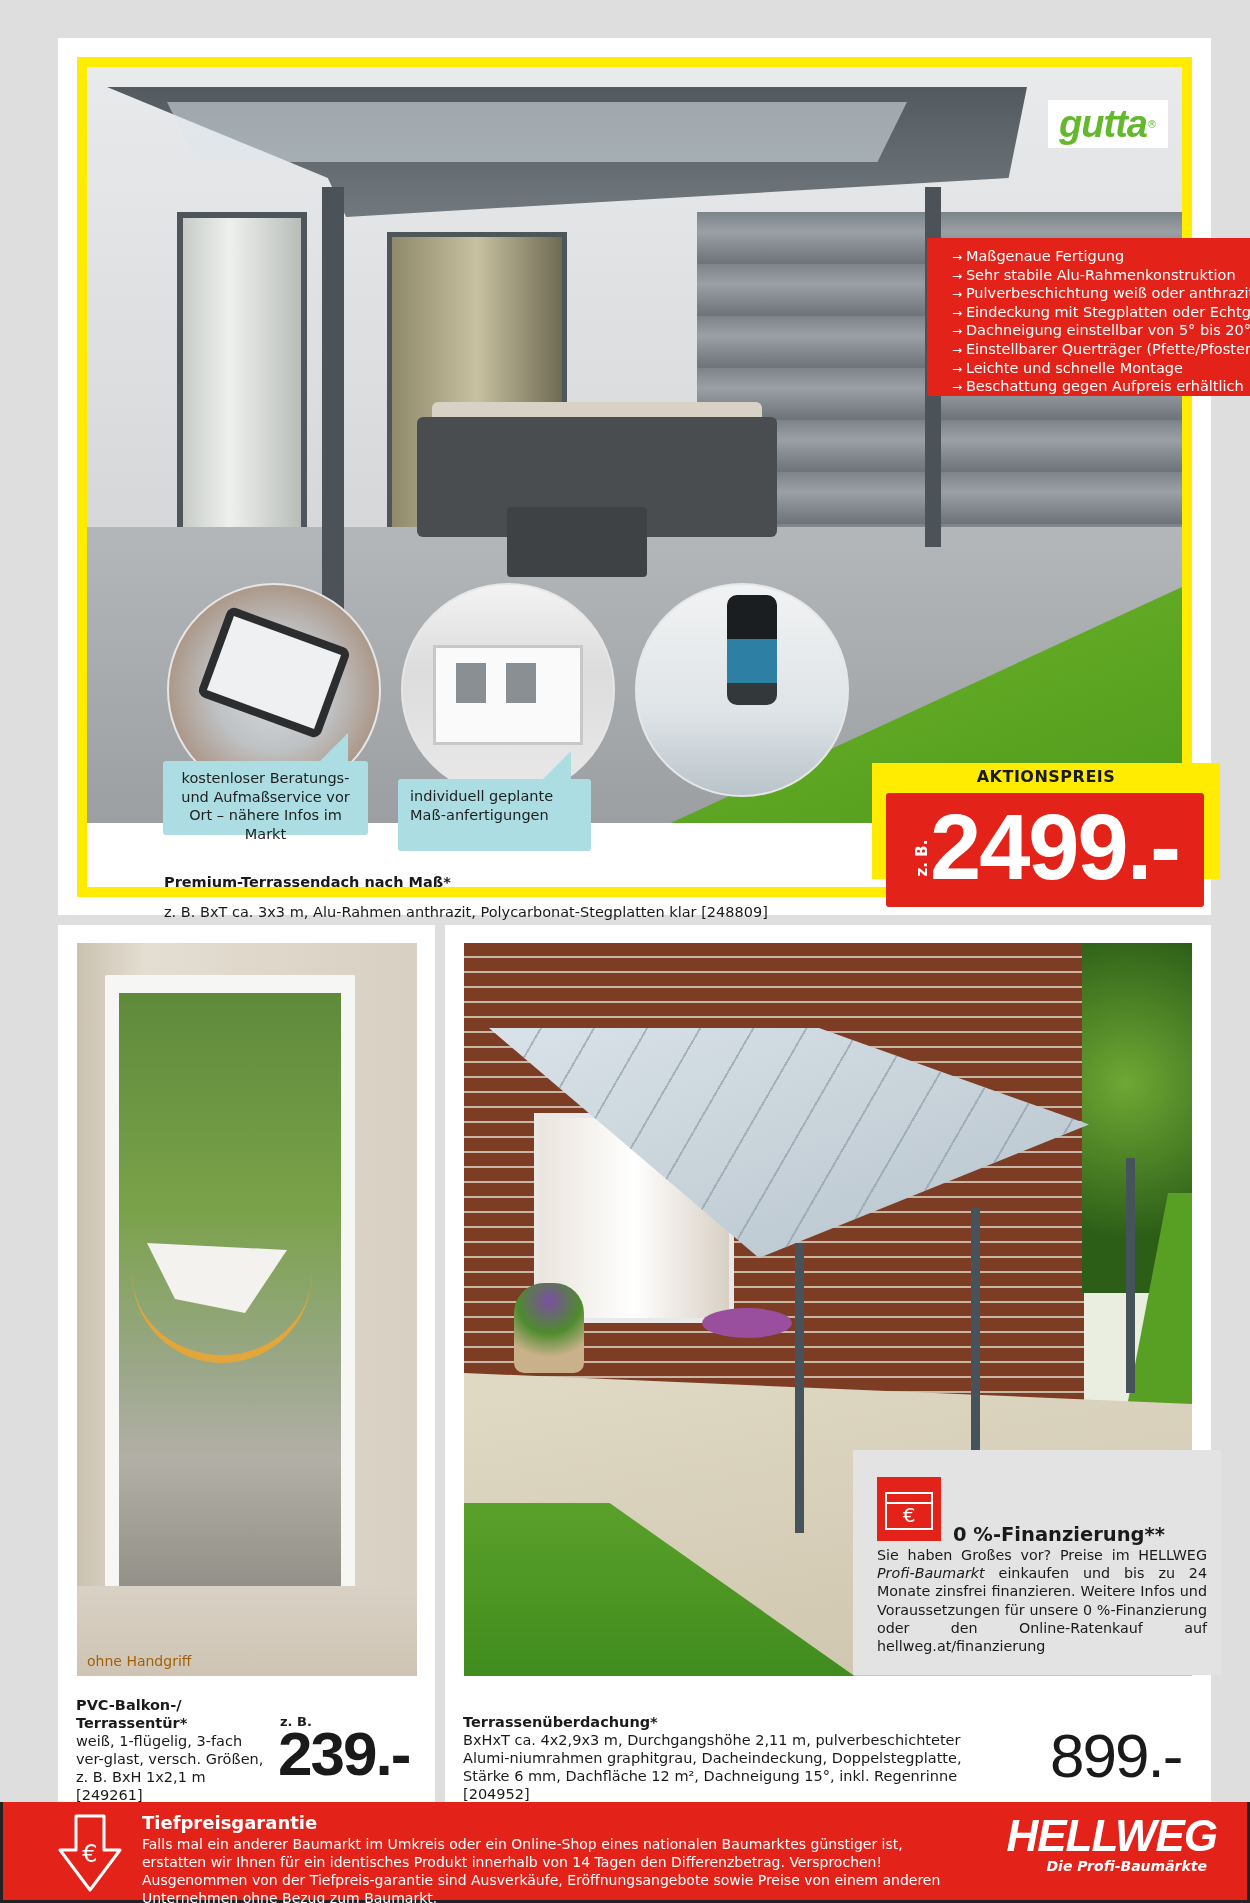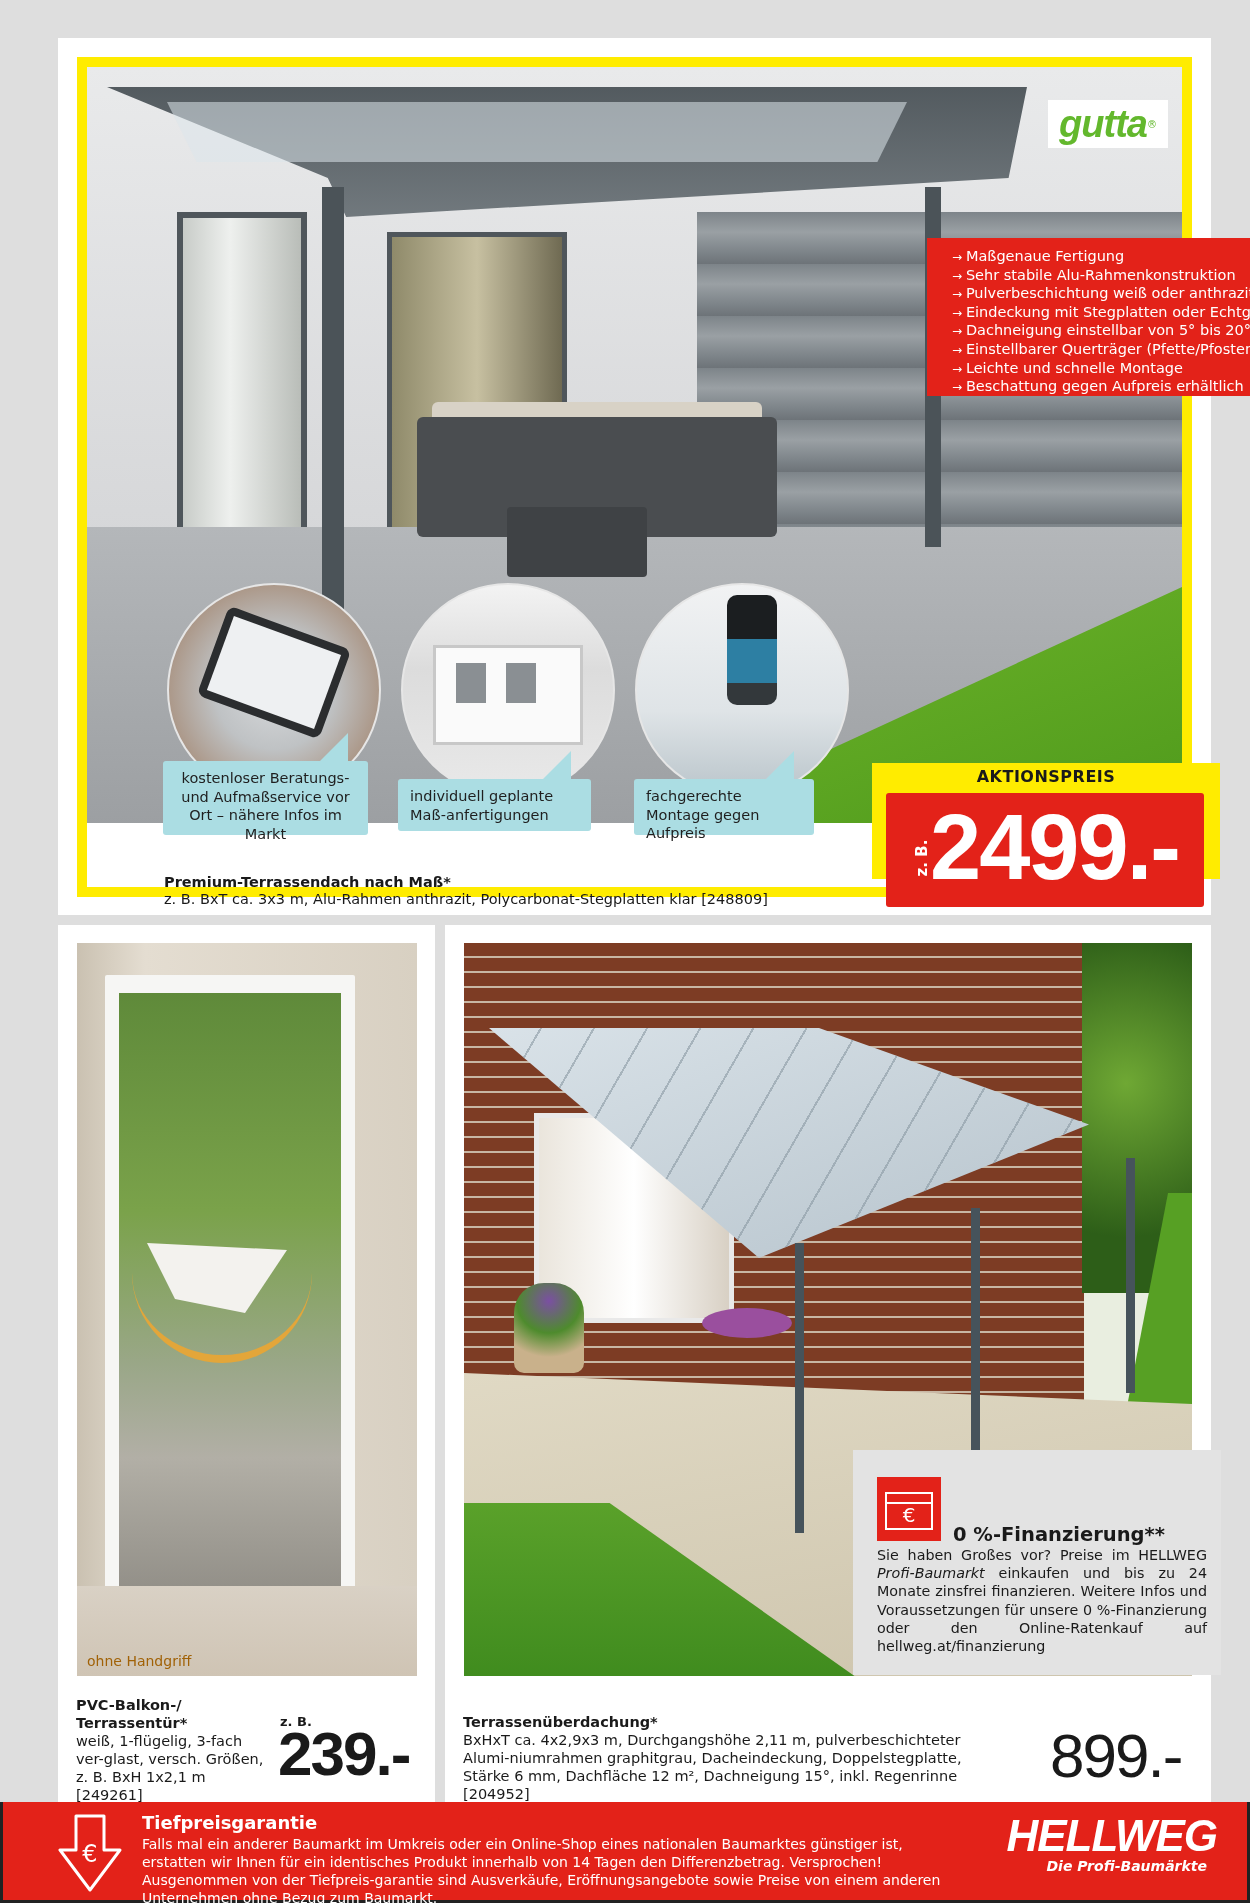--- a/index.html
+++ b/index.html
@@ -39,32 +39,32 @@
   .circle.c3 { left: 577px; top: 545px; background: linear-gradient(180deg,#f1f2f3 0%,#dfe4e7 60%,#b9c4ca 100%); }
   .circle .tablet { position:absolute; left: 40px; top: 40px; width: 130px; height: 95px; background:#2b2d2f; border-radius: 8px; transform: rotate(20deg); }
   .circle .tablet::after { content:""; position:absolute; left:8px; top:8px; right:8px; bottom:8px; background:#eef0f2; }
   .circle .house { position:absolute; left: 30px; top: 60px; width: 150px; height: 100px; background:#fafafa; border:3px solid #c8c8c8; }
   .circle .house::after { content:""; position:absolute; left:20px; top:15px; width:30px; height:40px; background:#8a8f93; box-shadow: 50px 0 0 #8a8f93; }
   .circle .drill { position:absolute; left: 90px; top: 10px; width: 50px; height: 110px; background:linear-gradient(180deg,#1b1e20 0,#1b1e20 40%,#2d7fa3 40%,#2d7fa3 80%,#33383b 80%); border-radius: 10px; }
 
   .bubble { position: absolute; background: #abdde3; color: #1f1f1f; font-size: 14.5px; line-height: 18.5px; padding: 8px 12px; border-radius: 3px; }
   .bubble::before { content:""; position:absolute; top: -28px; right: 20px; width: 30px; height: 30px; background:#abdde3; clip-path: polygon(100% 0,100% 100%,0 100%); }
   .bubble.b1 { left: 105px; top: 723px; width: 205px; height: 74px; text-align: center; }
-  .bubble.b2 { left: 340px; top: 741px; width: 193px; height: 52px; }
+  .bubble.b2 { left: 340px; top: 741px; width: 193px; height: 72px; }
   .bubble.b3 { left: 576px; top: 741px; width: 180px; height: 56px; }
 
   .price-yellow { position: absolute; left: 814px; top: 725px; width: 348px; height: 116px; background: #ffec00; }
   .price-yellow .label { position: absolute; left: 0; top: 4px; width: 100%; text-align: center; font-weight: bold; font-size: 16px; letter-spacing: 0.5px; color: #1a1a1a; }
   .price-red { position: absolute; left: 828px; top: 755px; width: 318px; height: 114px; background: #e32219; border-radius: 3px; color:#fff; }
   .price-red .zb { position: absolute; left: 18px; top: 56px; transform: rotate(-90deg); font-weight: bold; font-size: 15px; }
   .price-red .amount { position: absolute; left: 44px; top: 2px; font-family: "Liberation Sans", sans-serif; font-weight: bold; font-size: 92px; letter-spacing: -2px; }
 
   .top-caption { position: absolute; left: 106px; top: 836px; }
   .top-caption .title { font-weight: bold; font-size: 14.5px; }
-  .top-caption .desc { font-size: 14.5px; margin-top: 1px; }
+  .top-caption .desc { font-size: 14.5px; margin-top: 14px; }
 
   
   .left-panel { position: absolute; left: 58px; top: 925px; width: 377px; height: 877px; background: #fff; }
   .door-img { position: absolute; left: 19px; top: 18px; width: 340px; height: 733px; overflow: hidden;
     background: linear-gradient(90deg,#cac1b1 0%,#e4ddd1 20%,#d8d0c2 100%); }
   .door-frame { position: absolute; left: 28px; top: 32px; width: 250px; height: 690px; background: #f6f6f4; border-radius: 2px; }
   .door-glass-l { position: absolute; left: 42px; top: 50px; width: 222px; height: 620px;
     background: linear-gradient(180deg,#5f8a3a 0%,#7aa24a 35%,#9aa788 60%,#b2afa6 75%,#8d8a83 100%); }
   .hammock { position:absolute; left: 55px; top: 330px; width: 180px; height: 90px; border-bottom: 8px solid #e3a63a; border-radius: 0 0 90px 90px; }
   .hammock-cloth { position:absolute; left: 70px; top: 300px; width: 140px; height: 70px; background:#f3f2ee; clip-path: polygon(0 0,100% 10%,70% 100%,20% 80%); }
@@ -158,21 +158,20 @@
     </div>
   <div class="circle c2">
       <div class="house"></div>
     </div>
   <div class="circle c3">
       <div class="drill"></div>
     </div>
 
   <div class="bubble b1">kostenloser Beratungs- und Aufmaßservice vor Ort – nähere Infos im Markt</div>
   <div class="bubble b2">individuell geplante Maß-anfertigungen</div>
-  <div class="bubble b3">fachgerechte Montage gegen Aufpreis</div>
 
   <div class="price-yellow">
     <div class="label">AKTIONSPREIS</div>
   </div>
   <div class="price-red">
     <span class="zb">z. B.</span>
     <span class="amount">2499.-</span>
   </div>
 
   <div class="top-caption">

